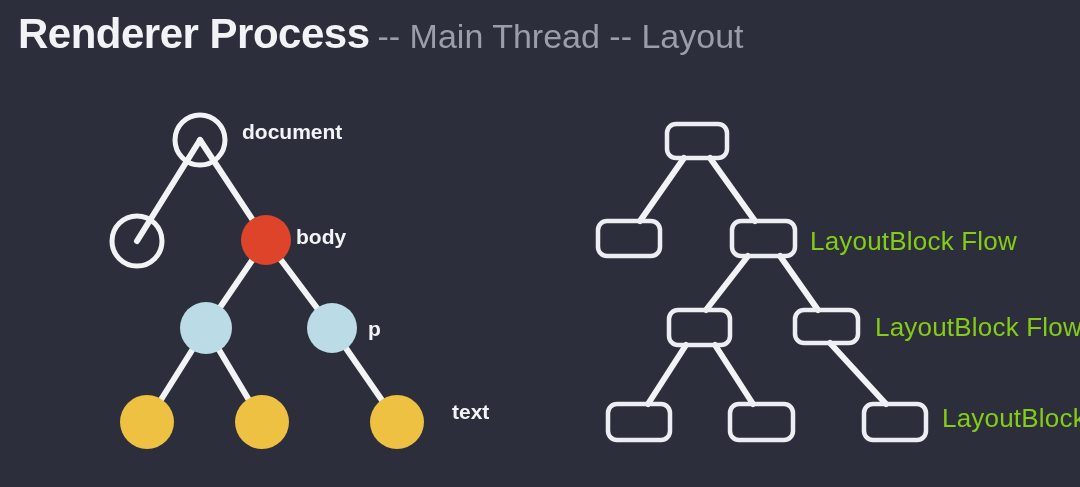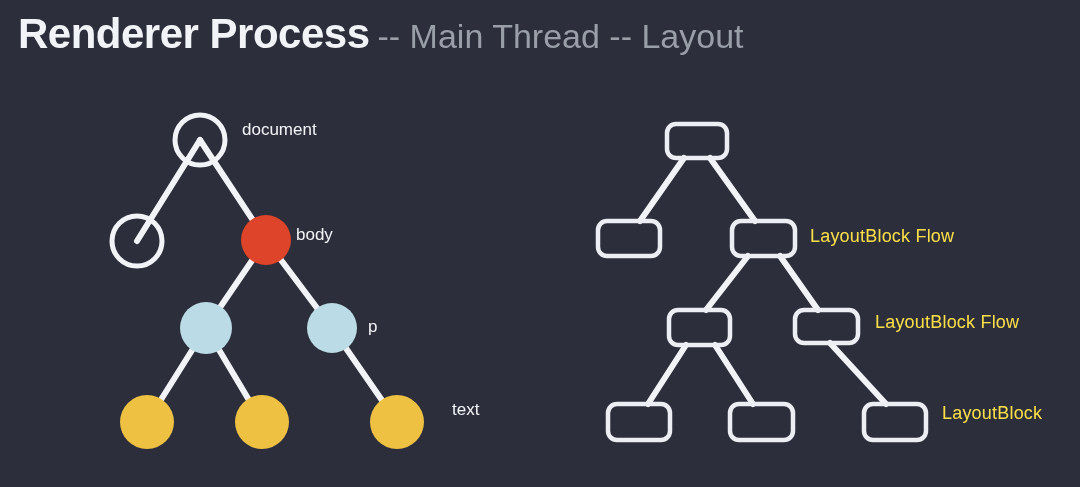--- a/index.html
+++ b/index.html
@@ -70,28 +70,28 @@
   .lbox {
     fill: none;
     stroke: #eceef3;
     stroke-width: 4.5;
   }
 
   
   .node-label {
     position: absolute;
     color: #f3f4f7;
-    font-size: 17px;
-    font-weight: normal;
+    font-size: 21px;
+    font-weight: bold;
     white-space: nowrap;
   }
   .box-label {
     position: absolute;
-    color: #fde047;
-    font-size: 18px;
+    color: #84cc16;
+    font-size: 26px;
     font-weight: normal;
     white-space: nowrap;
     letter-spacing: 0.2px;
   }
 
   
   #watermark {
     position: absolute;
     left: 790px;
     top: 404px;

